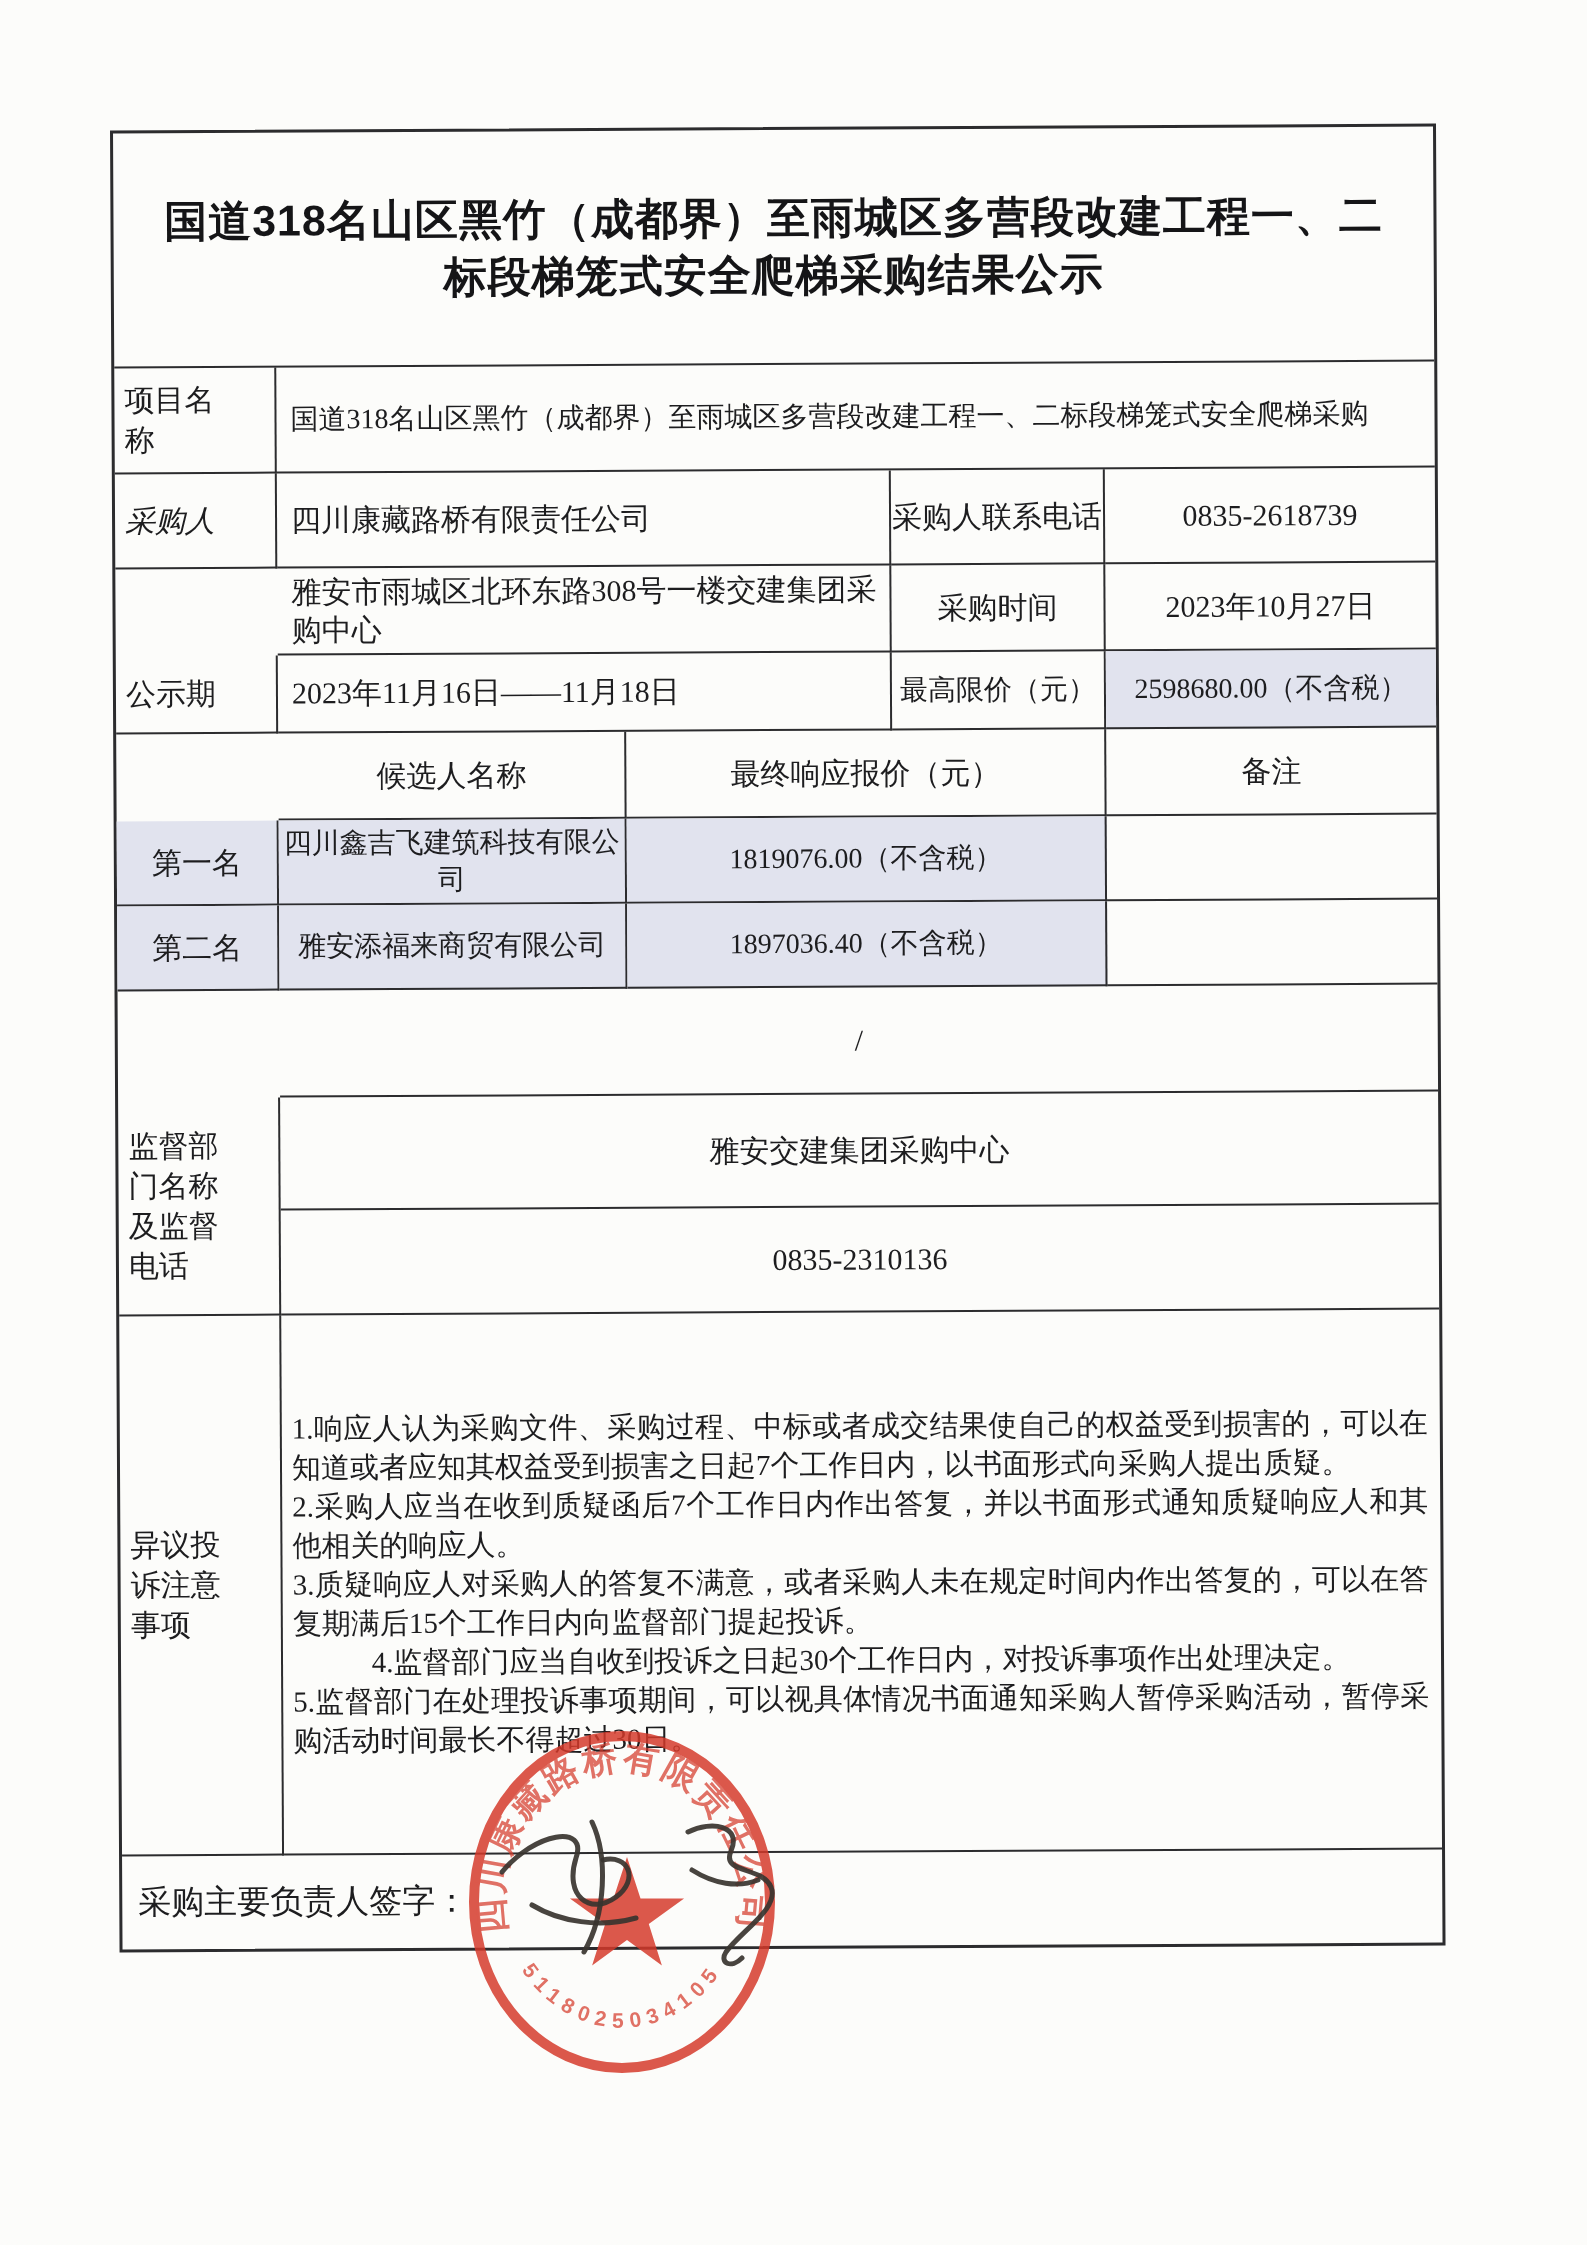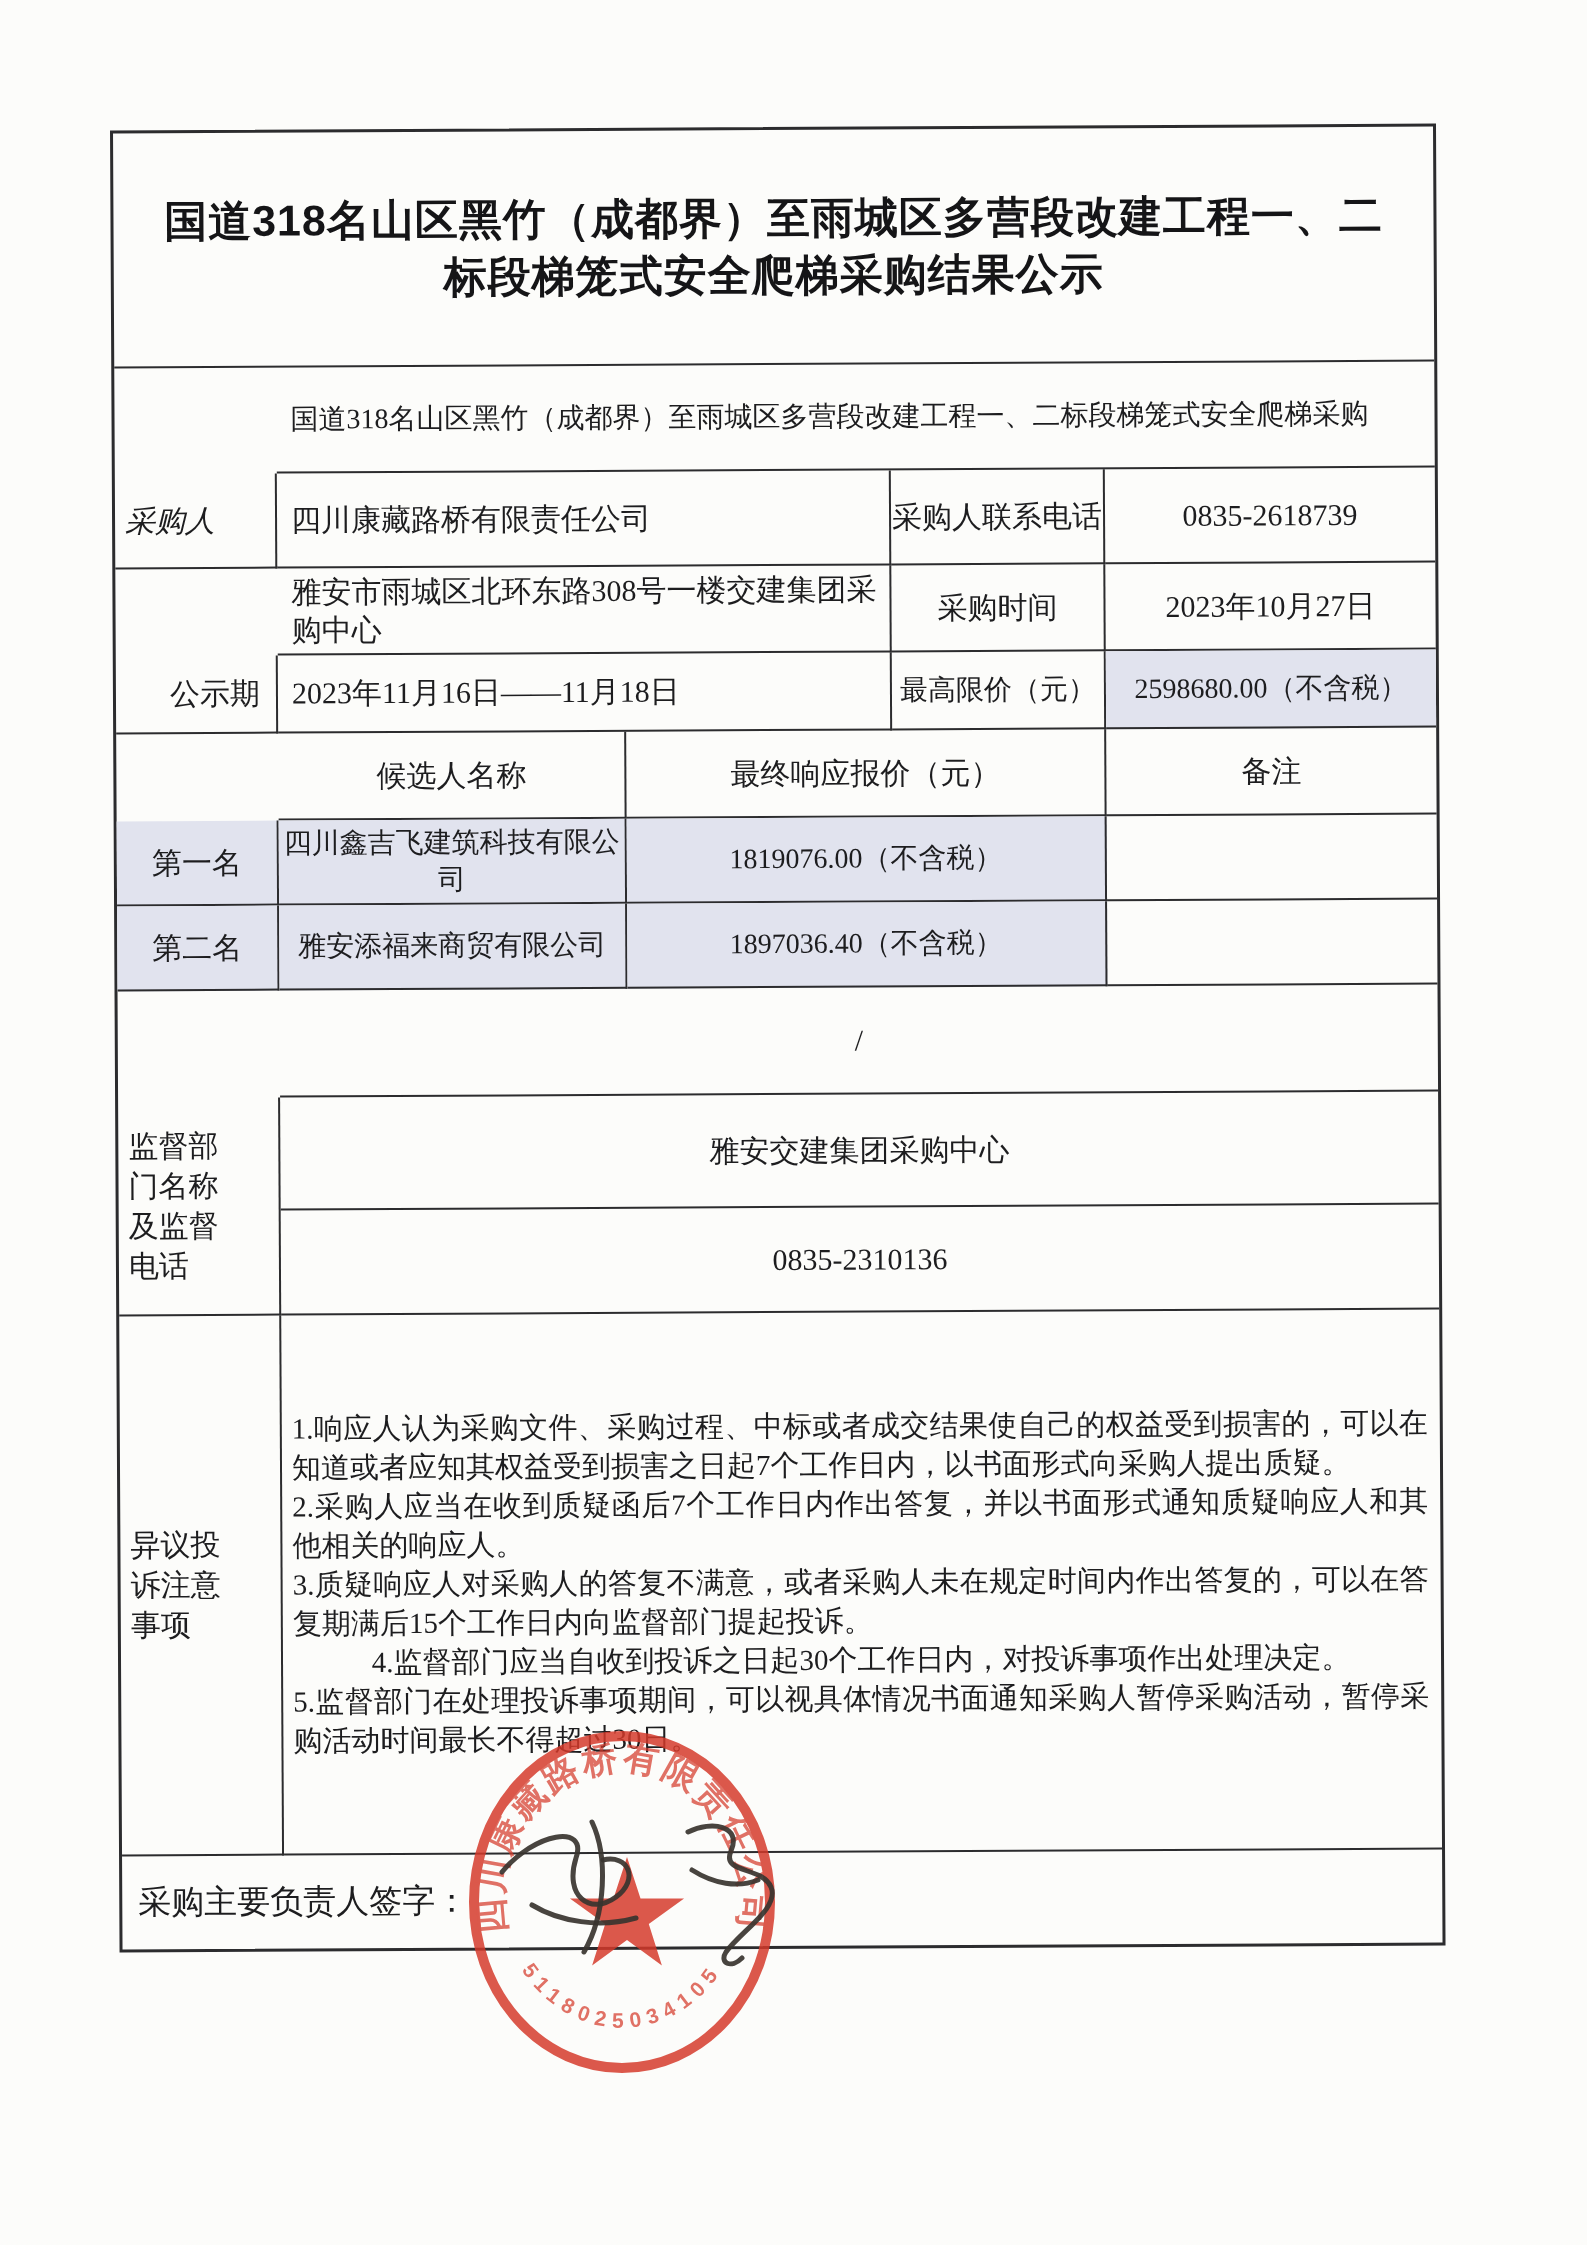--- a/index.html
+++ b/index.html
@@ -58,34 +58,37 @@
 </head>
 <body>
 
 <div class="doc-table">
 
   <div class="cell noR title-cell" style="grid-area:1/1/2/6;">
     <div>国道318名山区黑竹（成都界）至雨城区多营段改建工程一、二</div>
     <div>标段梯笼式安全爬梯采购结果公示</div>
   </div>
 
+  <div class="cell lbl" style="grid-area:2/1/3/2;">
+      <span>项目名称</span>
+    </div>
   <div class="cell noR val nowrap" style="grid-area:2/2/3/6;">国道318名山区黑竹（成都界）至雨城区多营段改建工程一、二标段梯笼式安全爬梯采购</div>
 
   <div class="cell lbl" style="grid-area:3/1/4/2;font-style:italic;">
       <span>采购人</span>
     </div>
   <div class="cell val" style="grid-area:3/2/4/4;">四川康藏路桥有限责任公司</div>
   <div class="cell ctr" style="grid-area:3/4/4/5;">采购人联系电话</div>
   <div class="cell noR ctr" style="grid-area:3/5/4/6;">0835-2618739</div>
 
   <div class="cell val" style="grid-area:4/2/5/4;line-height:38px;">雅安市雨城区北环东路308号一楼交建集团采购中心</div>
   <div class="cell ctr" style="grid-area:4/4/5/5;">采购时间</div>
   <div class="cell noR ctr" style="grid-area:4/5/5/6;">2023年10月27日</div>
 
-  <div class="cell lbl" style="grid-area:5/1/6/2;justify-content:flex-end;">
+  <div class="cell lbl" style="grid-area:5/1/6/2;">
       <span>公示期</span>
     </div>
   <div class="cell val" style="grid-area:5/2/6/4;">2023年11月16日——11月18日</div>
   <div class="cell ctr" style="grid-area:5/4/6/5;font-size:28px;">最高限价（元）</div>
   <div class="cell noR ctr lav" style="grid-area:5/5/6/6;font-size:28px;">2598680.00（不含税）</div>
 
   <div class="cell ctr" style="grid-area:6/2/7/3;">候选人名称</div>
   <div class="cell ctr" style="grid-area:6/3/7/5;">最终响应报价（元）</div>
   <div class="cell noR ctr" style="grid-area:6/5/7/6;">备注</div>
 

